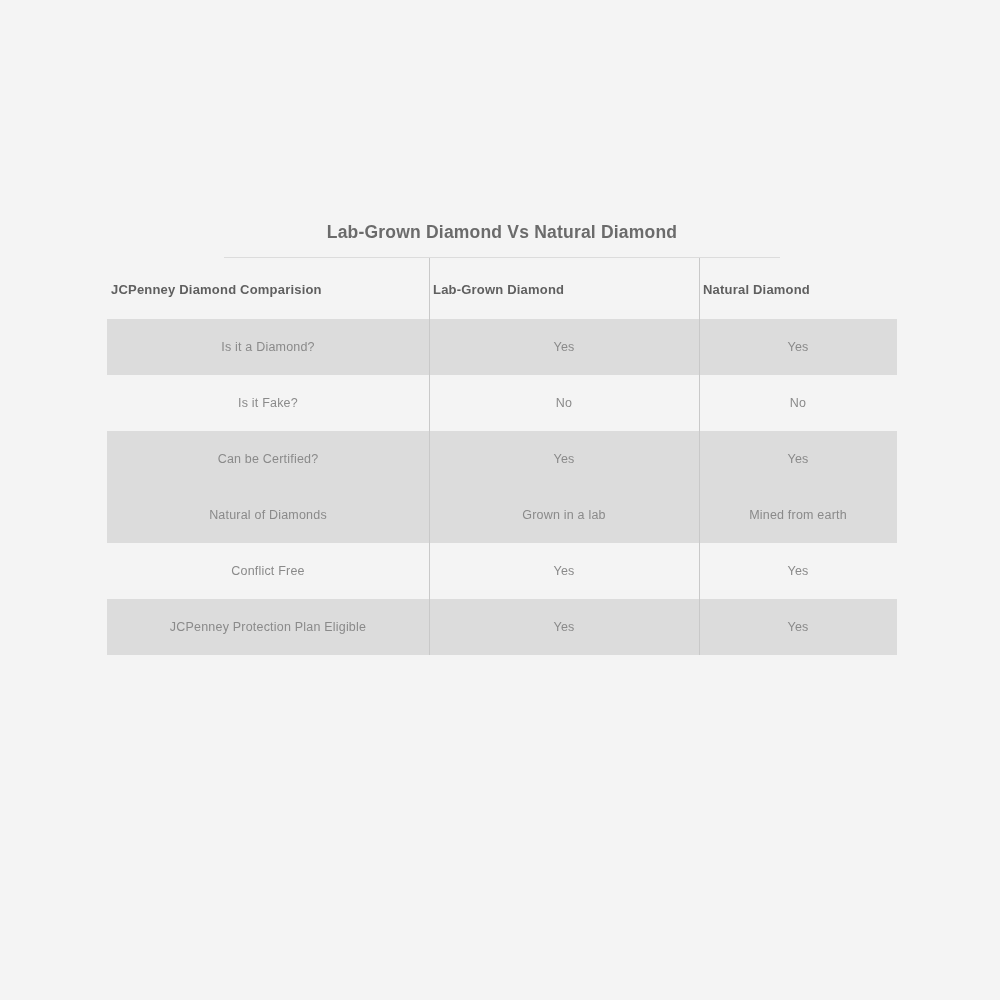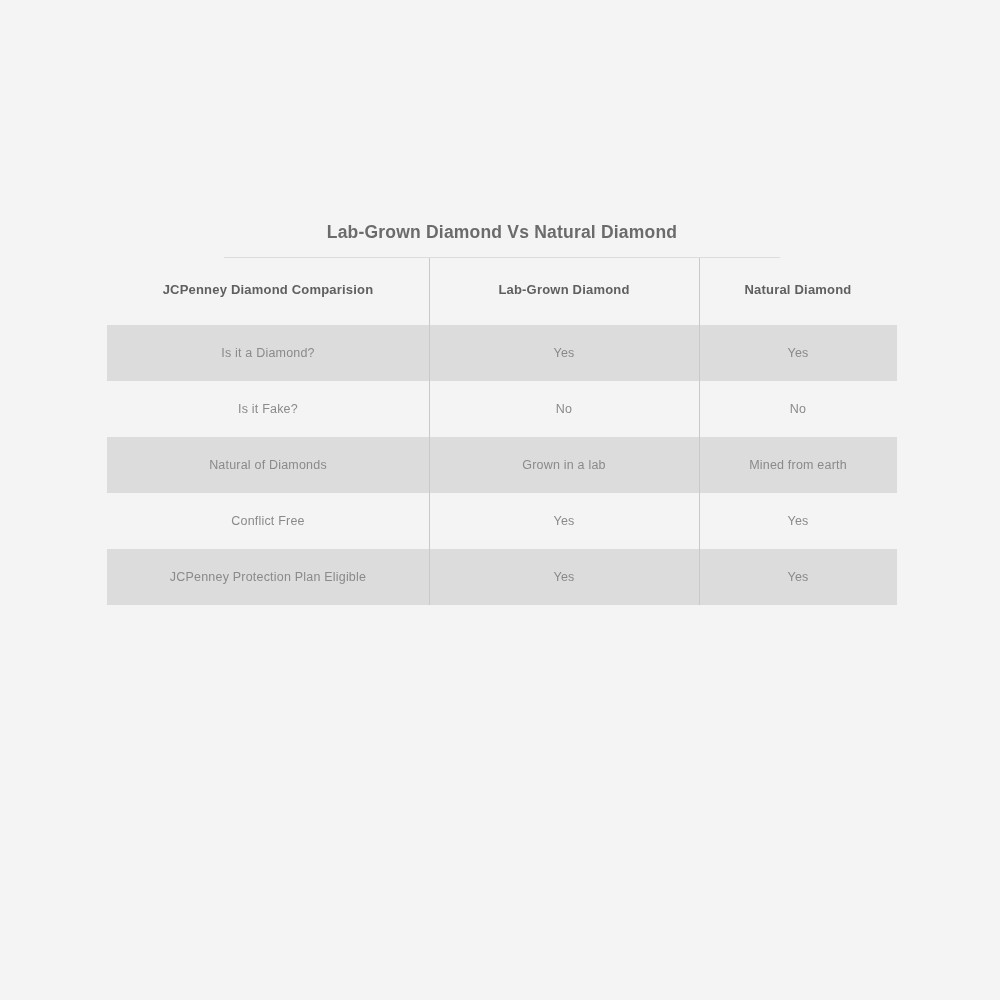--- a/index.html
+++ b/index.html
@@ -44,22 +44,22 @@
   }
   table.compare col.c1 { width: 322px; }
   table.compare col.c2 { width: 270px; }
   table.compare col.c3 { width: 198px; }
 
   table.compare th {
     font-size: 13px;
     font-weight: bold;
     color: #5f5f5f;
     letter-spacing: 0.2px;
-    text-align: center;
-    padding: 24px 4px 28px 4px;
+    text-align: left;
+    padding: 24px 4px 22px 4px;
     background: transparent;
   }
   table.compare td {
     font-size: 12.5px;
     color: #8a8a8a;
     text-align: center;
     padding: 21px 14px;
     letter-spacing: 0.2px;
   }
   table.compare tr.shaded td {
@@ -102,20 +102,25 @@
           <td class="div-l">Yes</td>
           <td class="div-l">Yes</td>
         </tr>
 
         <tr class="plain">
           <td>Is it Fake?</td>
           <td class="div-l">No</td>
           <td class="div-l">No</td>
         </tr>
 
+        <tr class="shaded">
+          <td>Can be Certified?</td>
+          <td class="div-l">Yes</td>
+          <td class="div-l">Yes</td>
+        </tr>
 
 
         <tr class="shaded">
           <td>Natural of Diamonds</td>
           <td class="div-l">Grown in a lab</td>
           <td class="div-l">Mined from earth</td>
         </tr>
 
         <tr class="plain">
           <td>Conflict Free</td>

